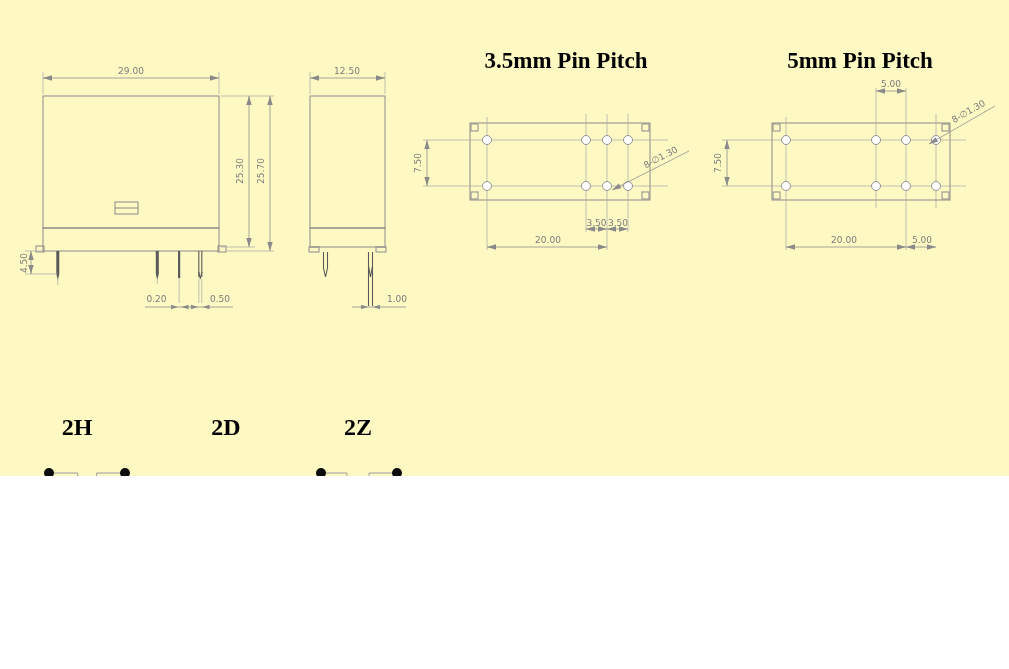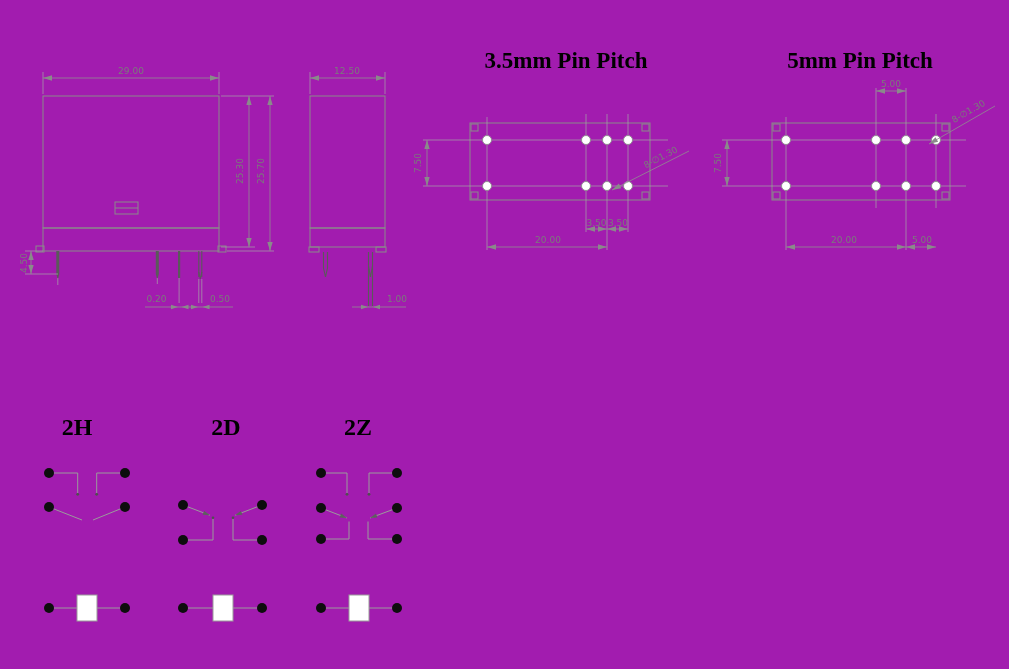--- a/index.html
+++ b/index.html
@@ -1,16 +1,16 @@
 <!DOCTYPE html>
 <html><head>
 <meta charset="utf-8">
 <style>
   html,body{margin:0;padding:0;background:#ffffff;}
-  .canvas{position:relative;width:1009px;height:669px;background:#a21caf;overflow:hidden;
+  .canvas{position:relative;width:1009px;height:476px;background:#fef9c3;overflow:hidden;
           font-family:"DejaVu Sans",sans-serif;}
   svg{position:absolute;left:0;top:0;}
   .ol   {fill:none;stroke:#8a8a8a;stroke-width:1;}
   .cl   {fill:none;stroke:#a8a8a8;stroke-width:0.7;}
   .dim  {fill:none;stroke:#8f8f8f;stroke-width:0.8;}
   .pin  {fill:none;stroke:#5a5a5a;stroke-width:1.1;}
   .pinfill{fill:#5a5a5a;stroke:none;}
   .arr  {fill:#8a8a8a;stroke:none;}
   .wire {fill:none;stroke:#9b9b9b;stroke-width:1;}
   .hole {fill:#ffffff;stroke:#8a8a8a;stroke-width:0.9;}

